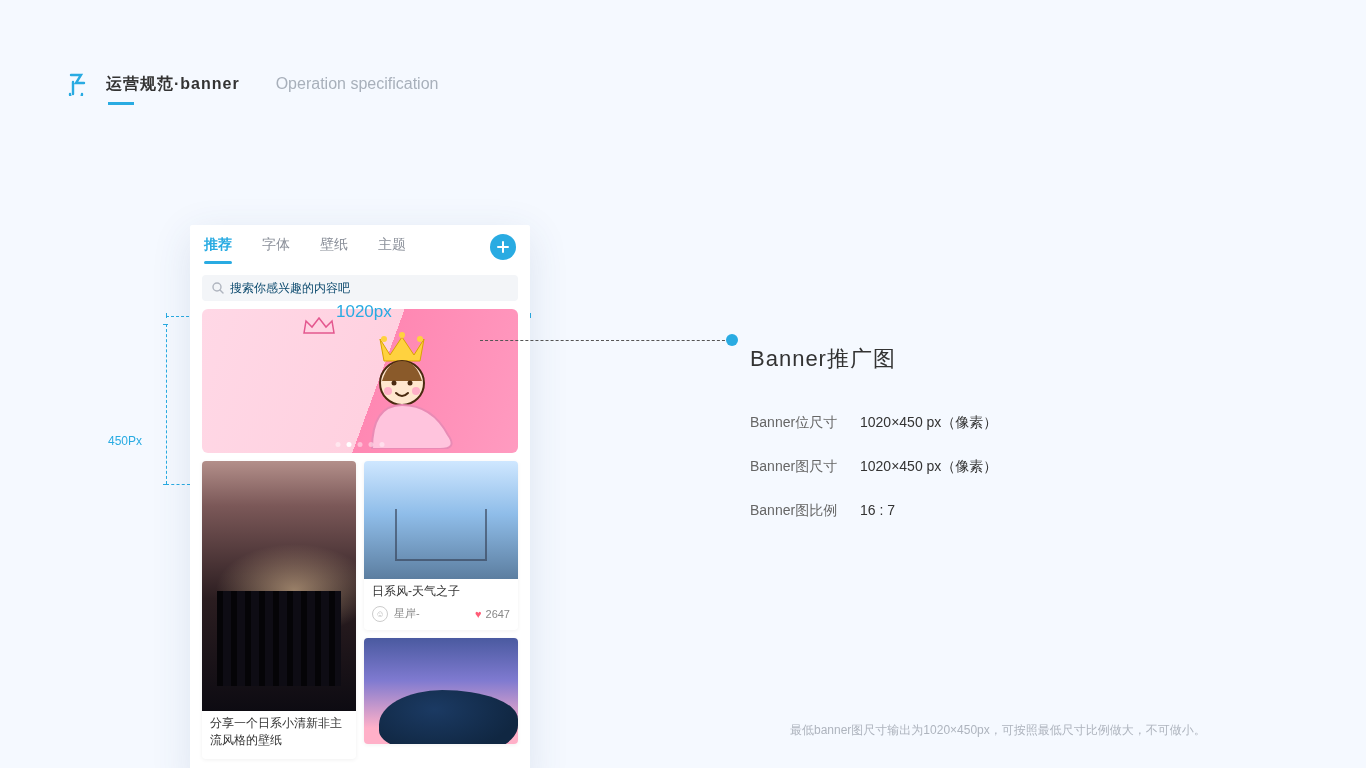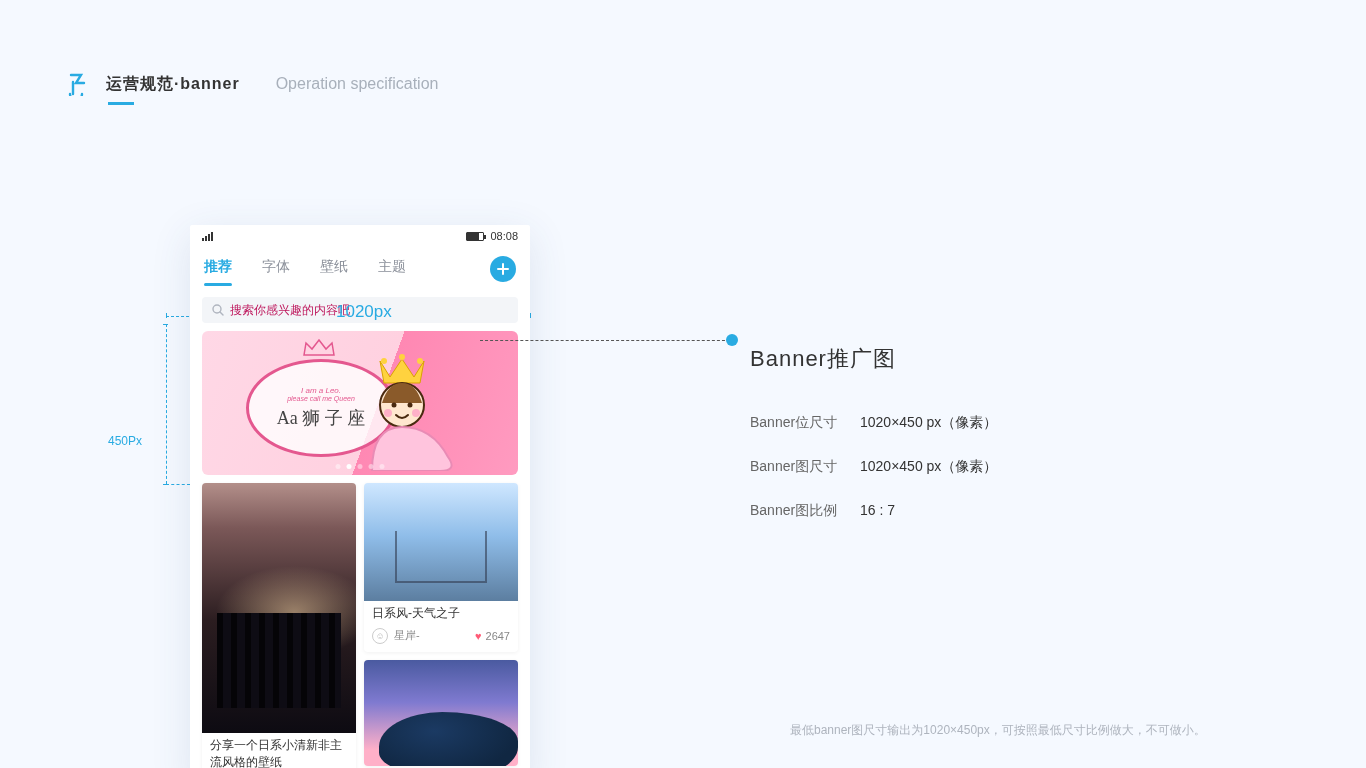--- a/index.html
+++ b/index.html
@@ -39,21 +39,21 @@
   .signal span{ width:2px; background:#333;}
   .signal span:nth-child(1){height:3px;} .signal span:nth-child(2){height:5px;}
   .signal span:nth-child(3){height:7px;} .signal span:nth-child(4){height:9px;}
 
   .tabs { display:flex; align-items:center; height:44px; padding:0 14px; }
   .tab { font-size:14px; color:#8a8f99; margin-right:30px; padding-bottom:4px; position:relative;}
   .tab.active { color:#29abe2; font-weight:600;}
   .tab.active::after{content:"";position:absolute;left:0;right:0;bottom:-6px;height:3px;background:#29abe2;border-radius:2px;}
   .plus-btn { margin-left:auto; width:26px; height:26px; border-radius:50%; background:#29abe2; color:#fff; display:flex;align-items:center;justify-content:center; font-size:18px; font-weight:300;}
 
-  .search { margin:6px 12px 8px; height:26px; background:#f3f5f8; border-radius:4px; display:flex; align-items:center; padding:0 10px; color:#be185d; font-size:12px;}
+  .search { margin:6px 12px 8px; height:26px; background:#f3f5f8; border-radius:4px; display:flex; align-items:center; padding:0 10px; color:#0c4a6e; font-size:12px;}
   .search svg { margin-right:6px; flex:none;}
   .dim-chip { position:absolute; left:336px; top:302px; font-size:17px; color:#29abe2; pointer-events:none;}
 
   .banner {
     margin:0 12px; height:144px; border-radius:6px;
     background:linear-gradient(110deg,#ffd8e6 0%, #ffd1e0 55%, #ff88b3 55%, #ff9bc0 100%);
     position:relative; overflow:hidden;
   }
   .crown-small{position:absolute;left:100px;top:6px;width:34px;height:20px;}
   .oval{position:absolute;left:44px;top:28px;width:150px;height:98px;border:3px solid #e4588f;border-radius:50%;background:rgba(255,255,255,.8);display:flex;flex-direction:column;align-items:center;justify-content:center;}
@@ -119,33 +119,20 @@
 <div class="guide-h" style="left:166px;top:316px;width:364px;"></div>
 <div class="tick-h" style="left:166px;top:313px;"></div>
 <div class="tick-h" style="left:530px;top:313px;"></div>
 <div class="guide-v" style="left:166px;top:324px;height:160px;"></div>
 <div class="tick-v" style="left:163px;top:324px;"></div>
 <div class="tick-v" style="left:163px;top:484px;"></div>
 <div class="guide-h" style="left:166px;top:484px;width:24px;"></div>
 <div class="dim-label" style="left:108px;top:398px;">450Px</div>
 
 <div class="phone">
-  <div class="statusbar">
-    <div class="signal">
-        <span></span>
-        <span></span>
-        <span></span>
-        <span></span>
-      </div>
-    <span class="spacer"></span>
-    <div class="battery">
-        <div class="battery-fill"></div>
-      </div>
-    <span>08:08</span>
-  </div>
   <div class="tabs">
     <div class="tab active">推荐</div>
     <div class="tab">字体</div>
     <div class="tab">壁纸</div>
     <div class="tab">主题</div>
     <div class="plus-btn">
       <svg width="14" height="14" viewBox="0 0 14 14">
           <path d="M7 2v10M2 7h10" stroke="#fff" stroke-width="2" stroke-linecap="round"></path>
         </svg>
     </div>
@@ -155,25 +142,20 @@
         <circle cx="5" cy="5" r="4" fill="none" stroke="#b0b5bf" stroke-width="1.4"></circle>
         <line x1="8" y1="8" x2="11" y2="11" stroke="#b0b5bf" stroke-width="1.4" stroke-linecap="round"></line>
       </svg>
     <span>搜索你感兴趣的内容吧</span>
   </div>
 
   <div class="banner">
     <svg class="crown-small" viewBox="0 0 34 20">
         <path d="M2 18 L4 6 L10 12 L17 3 L24 12 L30 6 L32 18 Z" fill="none" stroke="#e4588f" stroke-width="1.5"></path>
       </svg>
-    <div class="oval">
-      <div class="oval-l1">I am a Leo.</div>
-      <div class="oval-l2">please call me Queen</div>
-      <div class="oval-l3">Aa 狮 子 座</div>
-    </div>
     <svg class="princess" viewBox="0 0 120 118">
       <path d="M30 8 L40 24 L52 6 L64 24 L74 8 L70 30 L34 30 Z" fill="#ffd23f" stroke="#d9a400" stroke-width="1"></path>
       <circle cx="34" cy="8" r="3" fill="#ffd23f"></circle>
         <circle cx="52" cy="4" r="3" fill="#ffd23f"></circle>
         <circle cx="70" cy="8" r="3" fill="#ffd23f"></circle>
       <circle cx="52" cy="52" r="22" fill="#ffe7cf" stroke="#4a2a10" stroke-width="2"></circle>
       <path d="M32 50 Q38 30 52 30 Q66 30 72 50" fill="#8a5a2a"></path>
       <circle cx="44" cy="52" r="2.5" fill="#4a2a10"></circle>
         <circle cx="60" cy="52" r="2.5" fill="#4a2a10"></circle>
       <path d="M46 62 Q52 68 58 62" fill="none" stroke="#4a2a10" stroke-width="2" stroke-linecap="round"></path>

